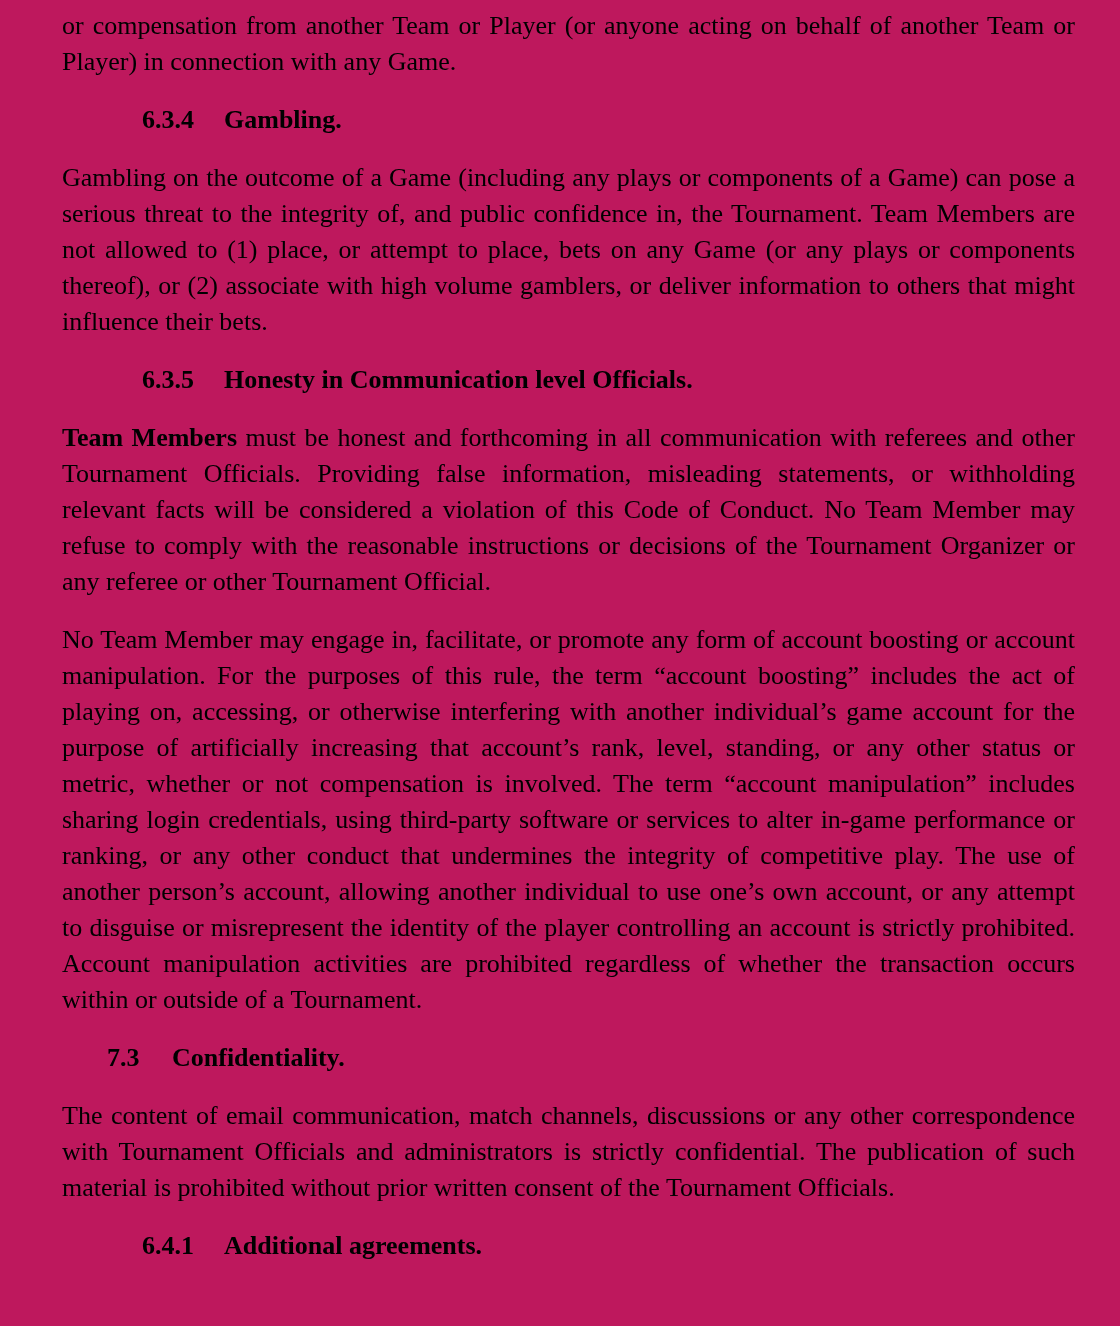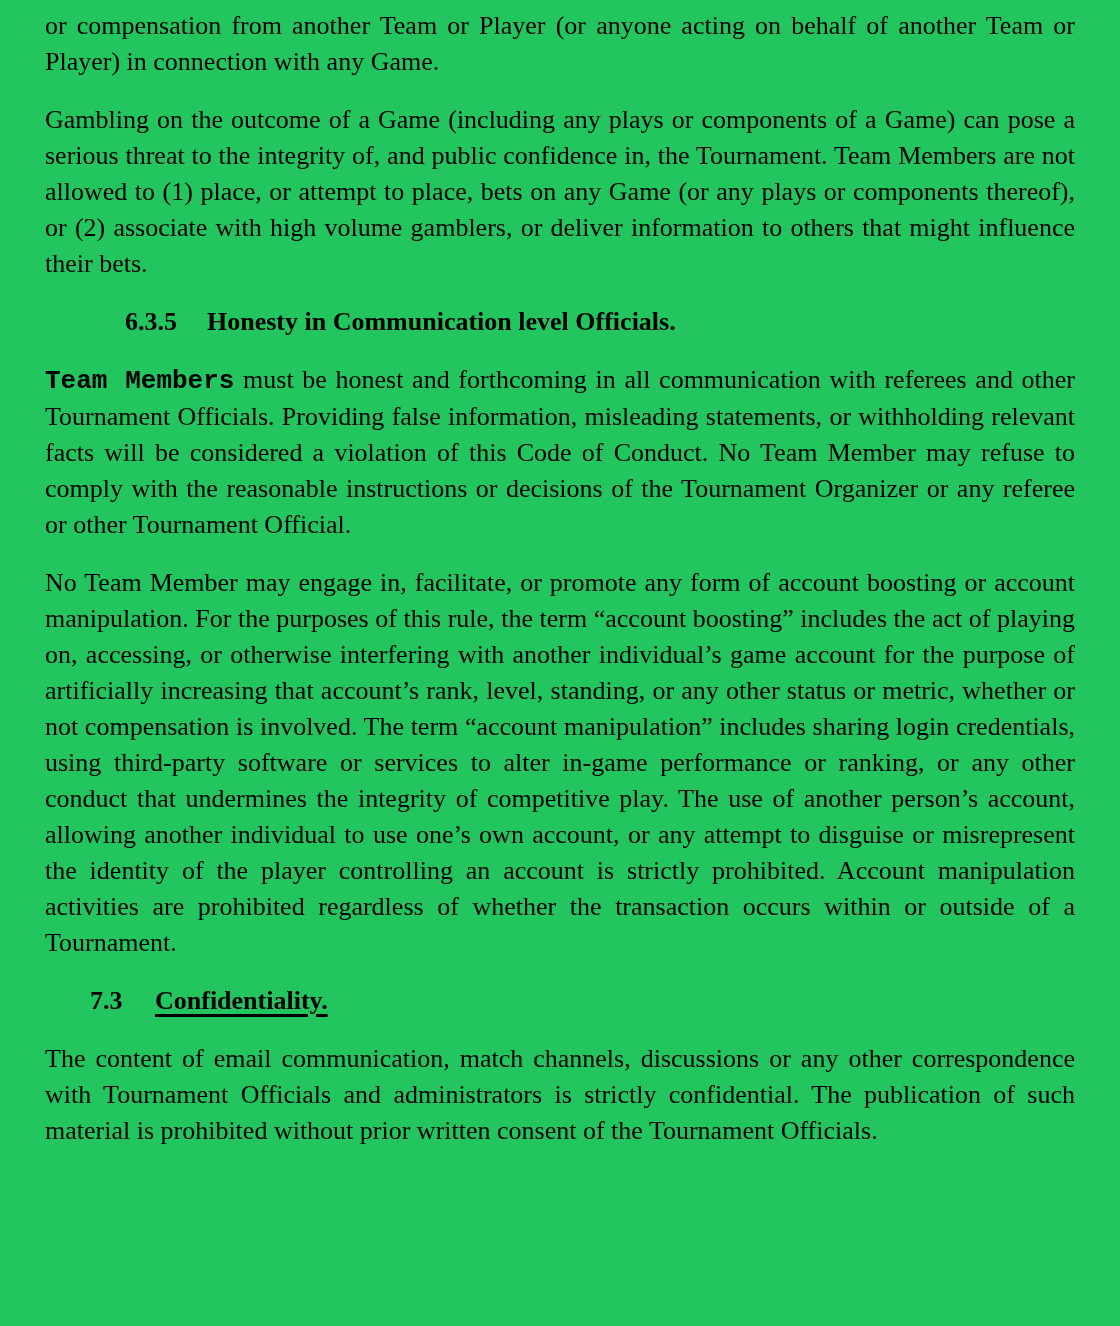--- a/index.html
+++ b/index.html
@@ -4,54 +4,55 @@
 <style>
   html, body {
     margin: 0;
     padding: 0;
     background: #ffffff;
   }
   .page {
     width: 1120px;
     height: 1326px;
     box-sizing: border-box;
-    padding: 8px 45px 0 45px;
+    padding: 8px 45px 0 62px;
     overflow: hidden;
-    background: #22c55e;
+    background: #be185d;
     color: #000000;
     font-family: "Liberation Serif", "DejaVu Serif", serif;
     font-size: 26px;
     line-height: 36px;
   }
   .para {
     margin: 0 0 22px 0;
     text-align: justify;
   }
   .heading {
     margin: 0 0 22px 0;
     font-weight: 700;
     white-space: nowrap;
   }
   .h-sub { margin-left: 80px; }
   .h-section { margin-left: 45px; }
   .h-sub .h-num { display: inline-block; min-width: 82px; }
   .h-section .h-num { display: inline-block; min-width: 65px; }
   .underlined {
-    text-decoration: underline;
     text-decoration-thickness: 2.5px;
     text-underline-offset: 5px;
   }
-  .bold { font-weight: 700; font-family: Liberation Mono, monospace; }
+  .bold { font-weight: 700; }
 </style>
 </head>
 <body>
 
 <div class="page">
   <div id="doc">
       <p class="para"><span>or compensation from another Team or Player (or anyone acting on behalf of another Team or Player) in connection with any Game.</span></p>
+      <div class="heading h-sub"><span class="h-num">6.3.4</span><span class="h-title">Gambling.</span></div>
       <p class="para"><span>Gambling on the outcome of a Game (including any plays or components of a Game) can pose a serious threat to the integrity of, and public confidence in, the Tournament.  Team Members are not allowed to (1) place, or attempt to place, bets on any Game (or any plays or components thereof), or (2) associate with high volume gamblers, or deliver information to others that might influence their bets.</span></p>
       <div class="heading h-sub"><span class="h-num">6.3.5</span><span class="h-title">Honesty in Communication level Officials.</span></div>
       <p class="para"><span class="bold">Team Members</span><span> must be honest and forthcoming in all communication with referees and other Tournament Officials. Providing false information, misleading statements, or withholding relevant facts will be considered a violation of this Code of Conduct.  No Team Member may refuse to comply with the reasonable instructions or decisions of the Tournament Organizer or any referee or other Tournament Official.</span></p>
       <p class="para"><span>No Team Member may engage in, facilitate, or promote any form of account boosting or account manipulation. For the purposes of this rule, the term “account boosting” includes the act of playing on, accessing, or otherwise interfering with another individual’s game account for the purpose of artificially increasing that account’s rank, level, standing, or any other status or metric, whether or not compensation is involved. The term “account manipulation” includes sharing login credentials, using third-party software or services to alter in-game performance or ranking, or any other conduct that undermines the integrity of competitive play.  The use of another person’s account, allowing another individual to use one’s own account, or any attempt to disguise or misrepresent the identity of the player controlling an account is strictly prohibited.  Account manipulation activities are prohibited regardless of whether the transaction occurs within or outside of a Tournament.</span></p>
       <div class="heading h-section"><span class="h-num">7.3</span><span class="h-title underlined">Confidentiality.</span></div>
       <p class="para"><span>The content of email communication, match channels, discussions or any other correspondence with Tournament Officials and administrators is strictly confidential. The publication of such material is prohibited without prior written consent of the Tournament Officials.</span></p>
+      <div class="heading h-sub"><span class="h-num">6.4.1</span><span class="h-title">Additional agreements.</span></div>
     </div>
 </div>
 
 </body></html>

